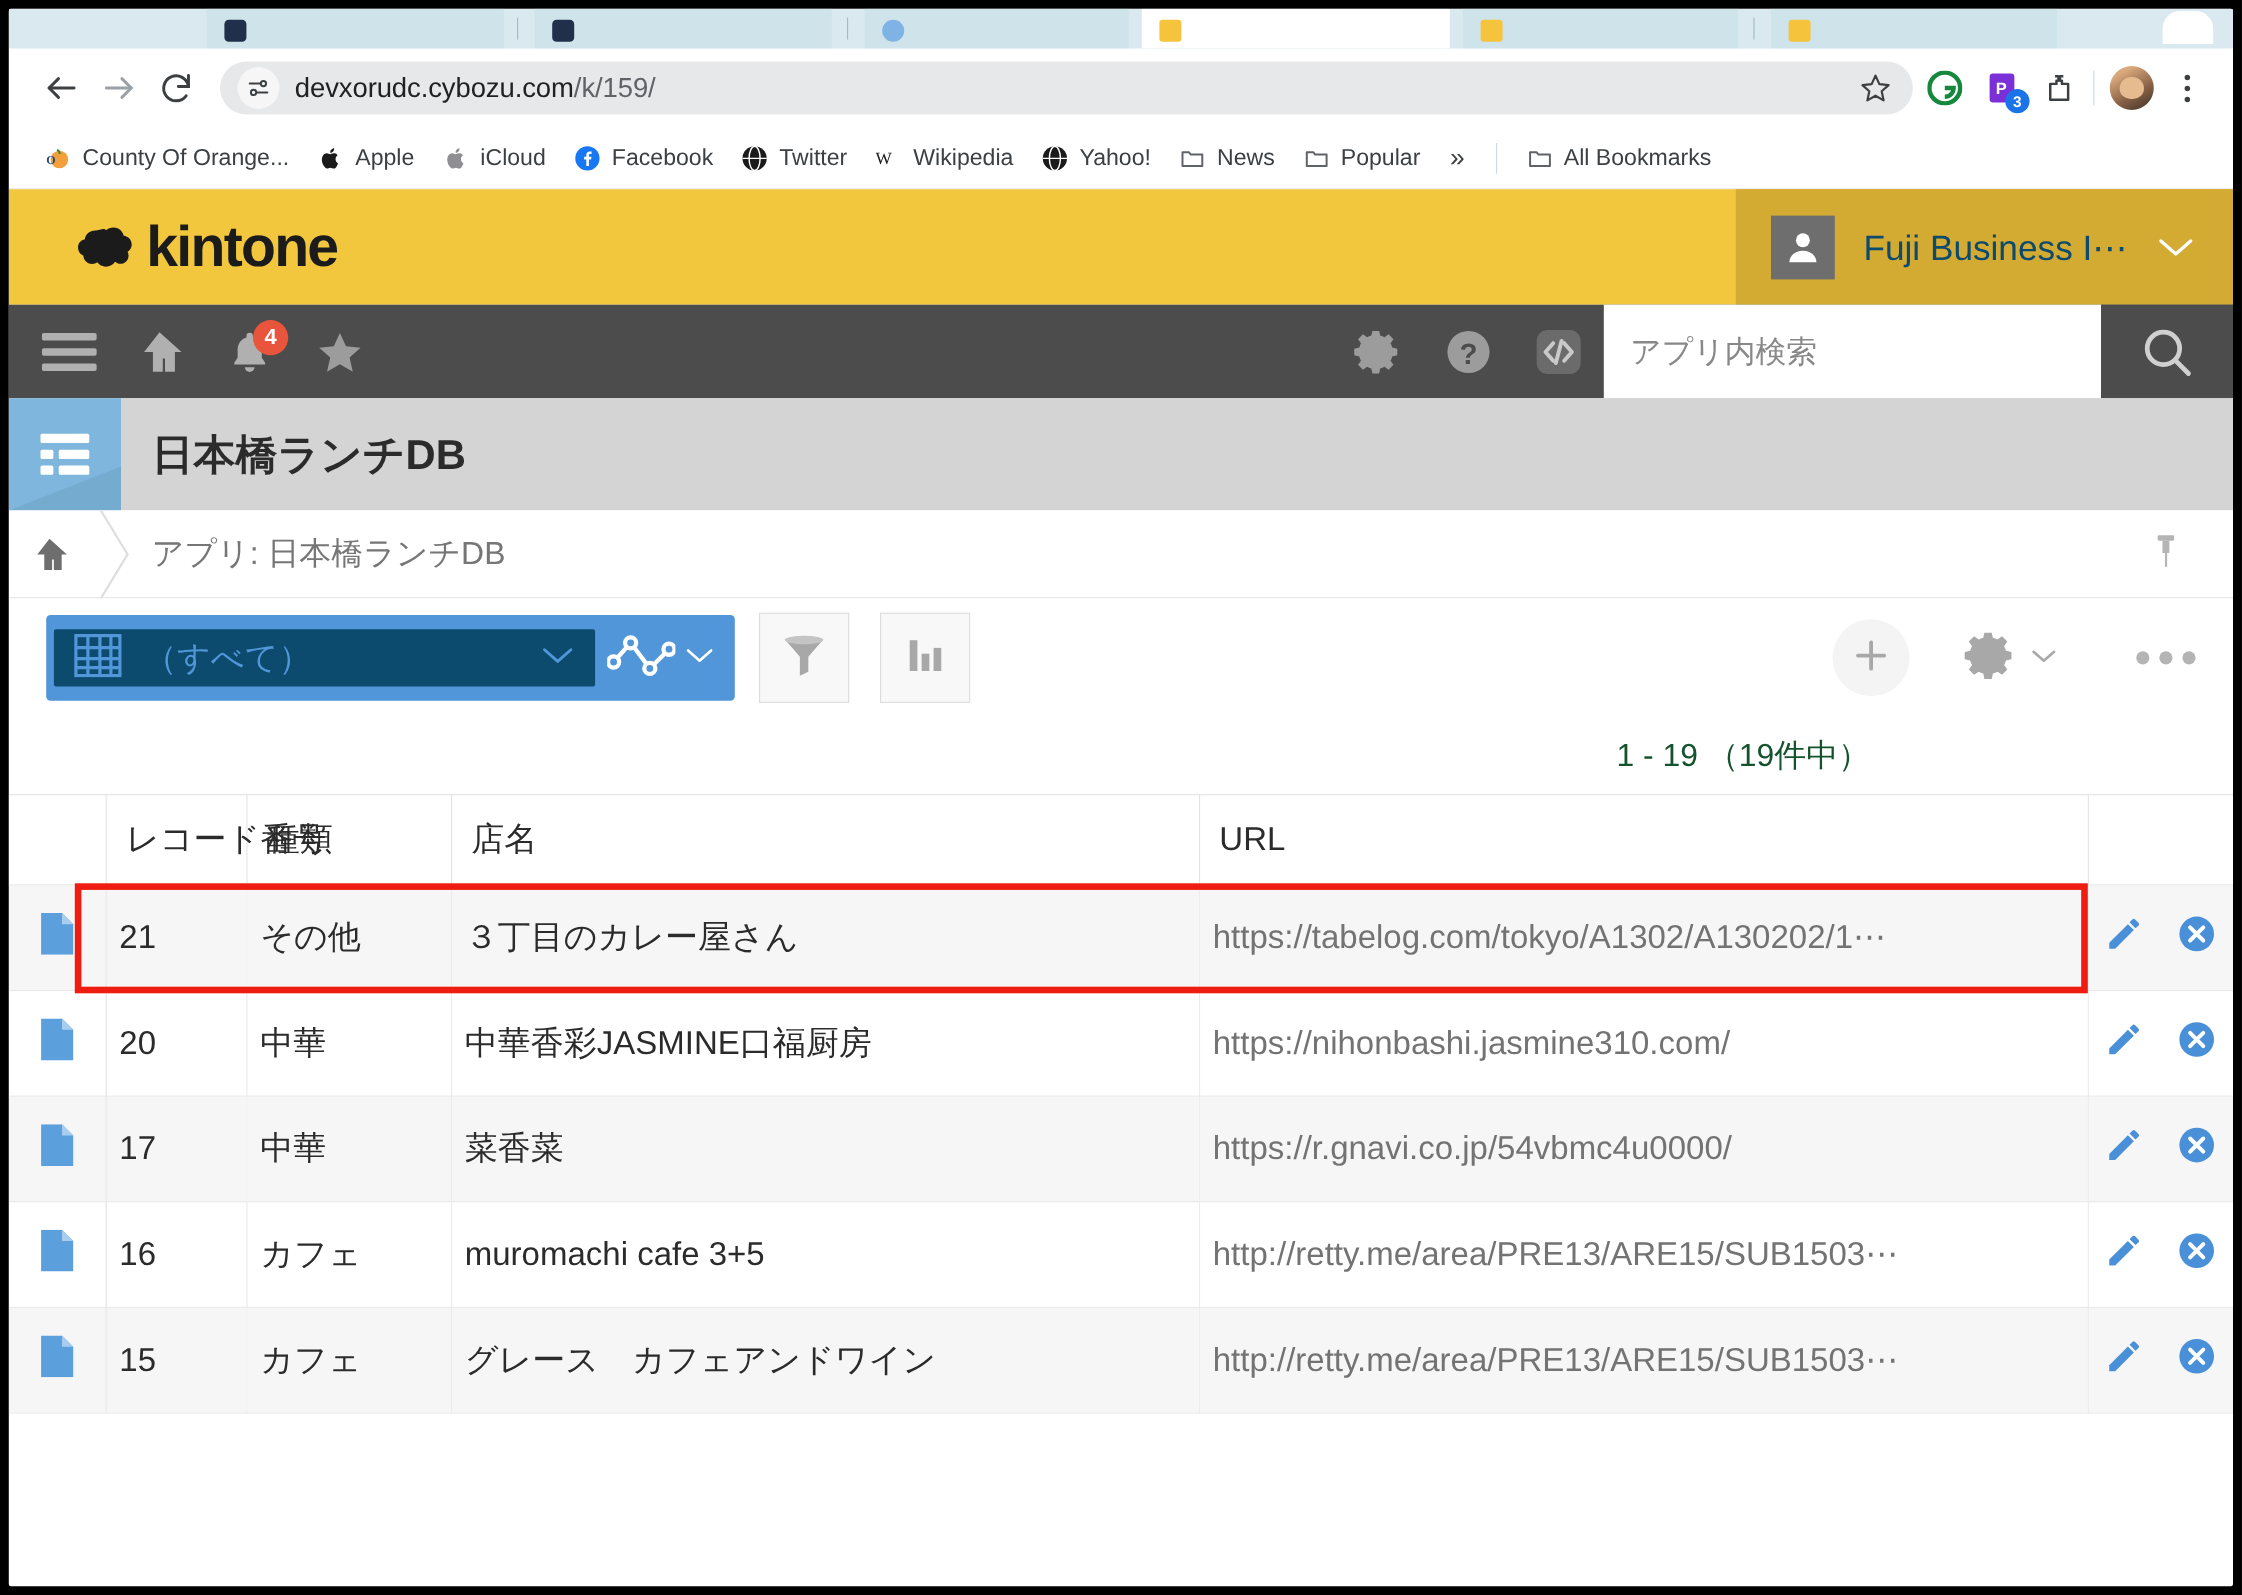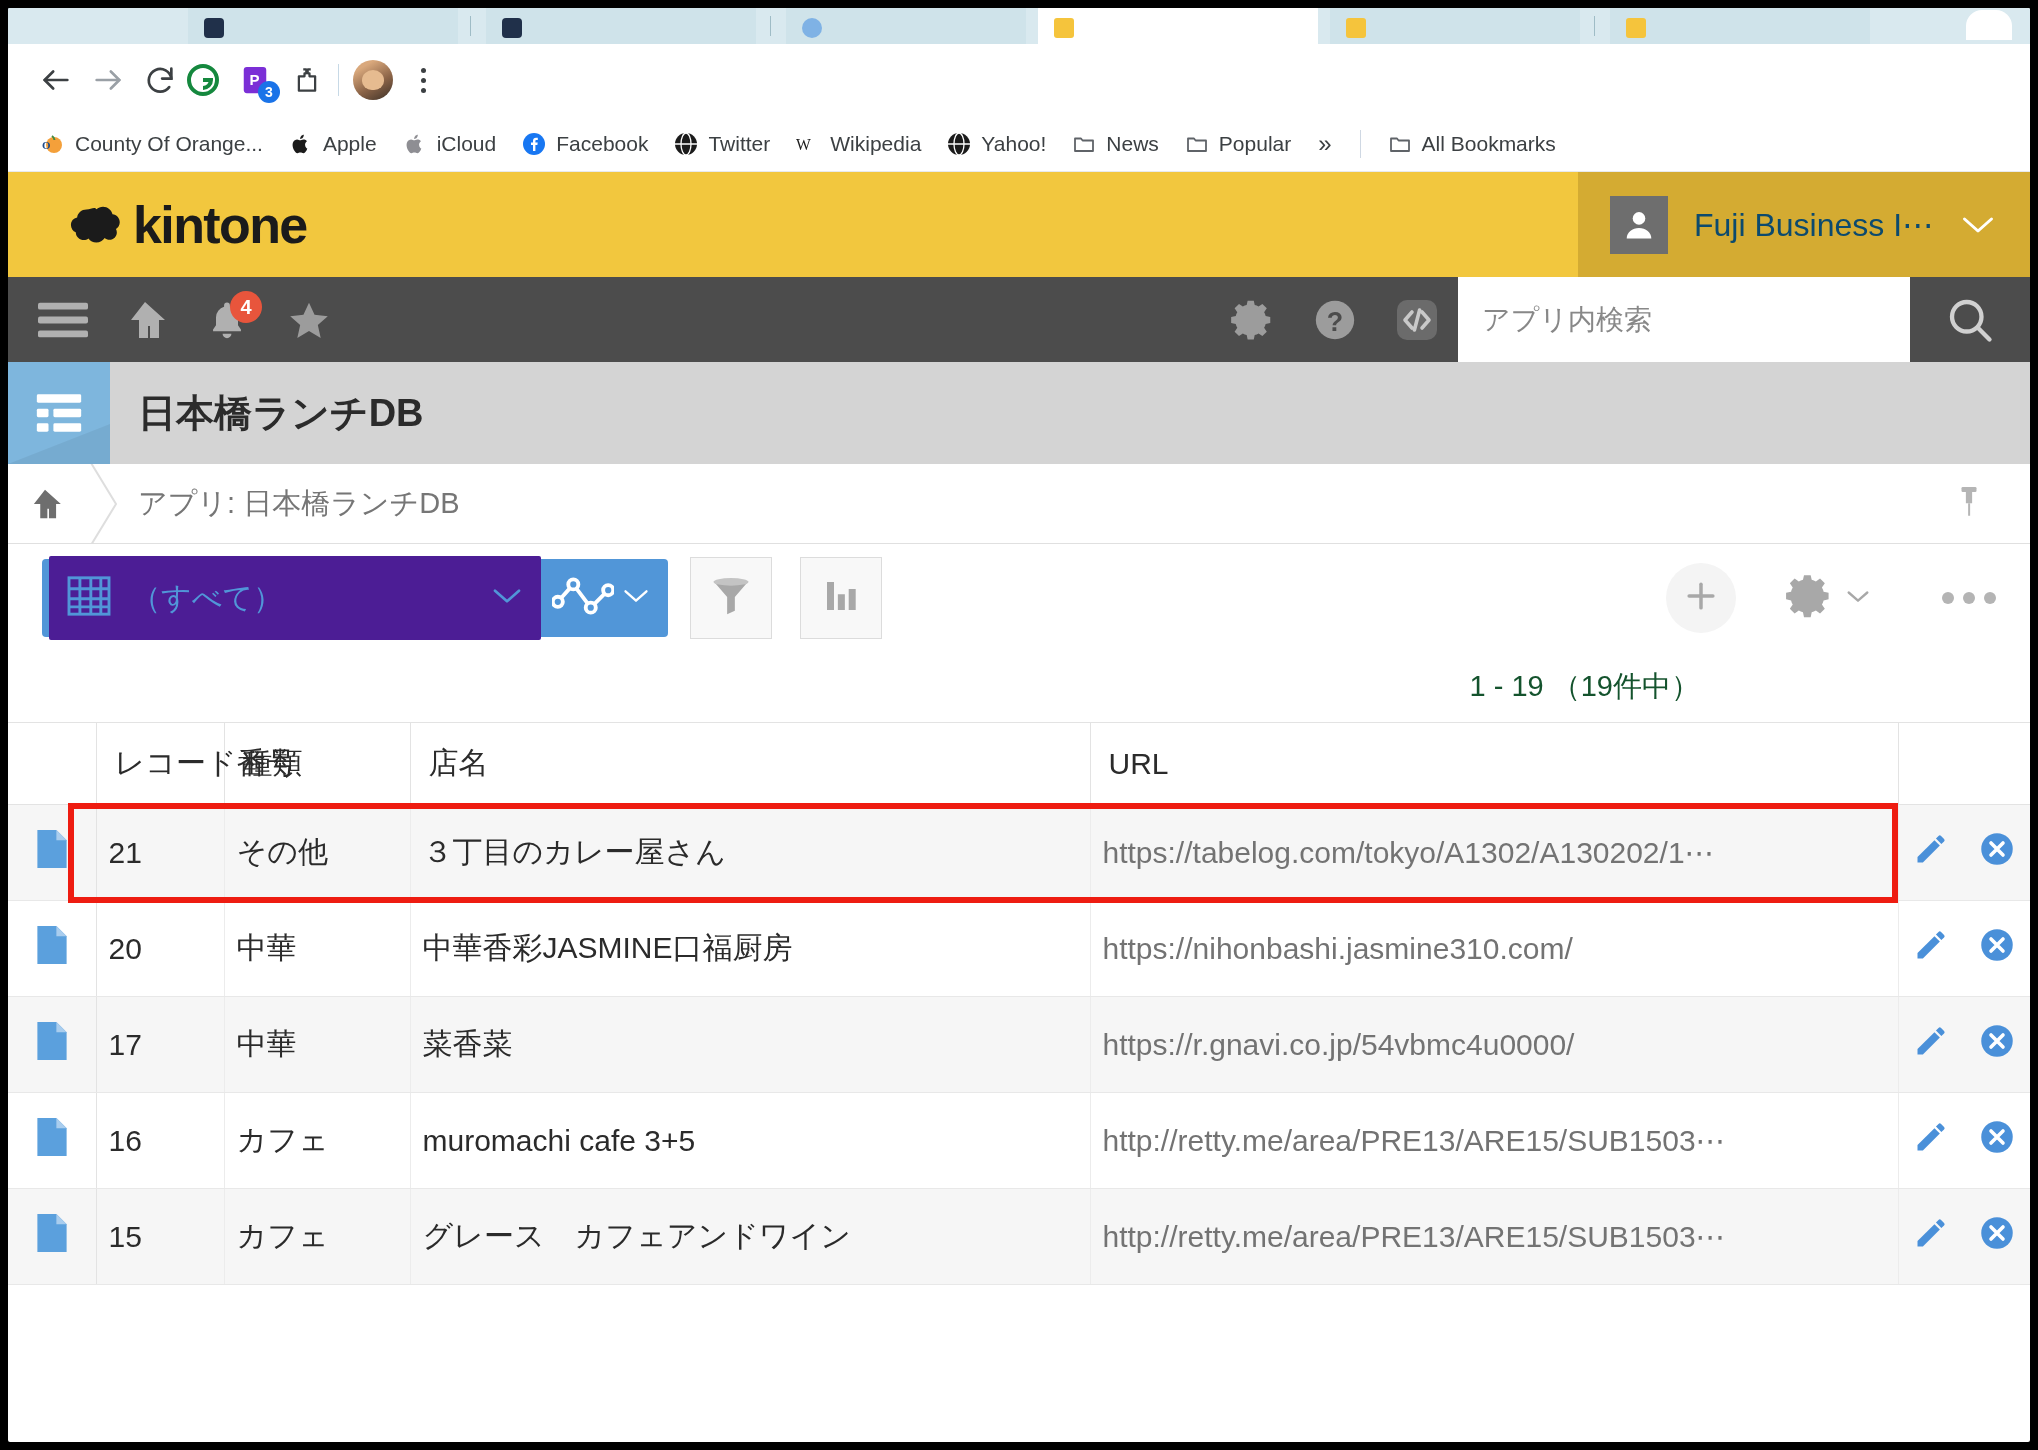--- a/index.html
+++ b/index.html
@@ -253,21 +253,21 @@
     display: flex; align-items: center;
     padding: 0 34px;
     position: relative;
   }
   .view-select-wrap {
     height: 78px; background: #5196d8; border-radius: 4px;
     display: flex; align-items: center; padding: 7px;
     flex: 0 0 auto;
   }
   .view-select {
-    width: 492px; height: 84px; background: #4c1d95;
+    width: 492px; height: 52px; background: #0c4a6e;
     display: flex; align-items: center; padding: 0 18px;
     gap: 20px;
     border-radius: 2px;
   }
   .view-select-label { flex: 1 1 auto; font-size: 30px; color: #5196d8; }
   .view-graph-btn {
     width: 120px; height: 64px;
     display: flex; align-items: center; justify-content: center;
     gap: 8px;
   }
@@ -399,20 +399,36 @@
           <polyline points="14,6 20,12 14,18"></polyline>
       </svg>
     </div>
     <div class="nav-btn">
       <svg width="34" height="34" viewBox="0 0 24 24" fill="none" stroke="#3c4043" stroke-width="1.9" stroke-linecap="round">
         <path d="M20 11a8 8 0 1 0-1.5 6"></path>
           <polyline points="20,4 20,11 13.5,11"></polyline>
       </svg>
     </div>
 
+    <div class="omnibox">
+      <div class="omni-icon">
+        <svg width="24" height="24" viewBox="0 0 24 24" fill="none" stroke="#3c4043" stroke-width="1.8" stroke-linecap="round">
+          <line x1="4" y1="8" x2="13" y2="8"></line>
+            <circle cx="16.5" cy="8" r="2.4"></circle>
+          <line x1="11" y1="16" x2="20" y2="16"></line>
+            <circle cx="7.5" cy="16" r="2.4"></circle>
+        </svg>
+      </div>
+      <div class="omni-url"><span>devxorudc.cybozu.com</span><span class="dim">/k/159/</span></div>
+      <div class="star-btn">
+        <svg width="30" height="30" viewBox="0 0 24 24" fill="none" stroke="#3c4043" stroke-width="1.6" stroke-linejoin="round">
+          <polygon points="12,3 14.8,9.2 21.5,9.9 16.5,14.4 17.9,21 12,17.6 6.1,21 7.5,14.4 2.5,9.9 9.2,9.2"></polygon>
+        </svg>
+      </div>
+    </div>
 
     <div class="ext-icons">
       <div class="ext">
         <svg width="32" height="32" viewBox="0 0 24 24">
           <circle cx="12" cy="12" r="10.5" fill="none" stroke="#15883e" stroke-width="3"></circle>
           <path d="M12 12 h6 a6 6 0 0 1 -6 6" fill="none" stroke="#15883e" stroke-width="3"></path>
         </svg>
       </div>
       <div class="ext">
         <svg width="30" height="30" viewBox="0 0 24 24">

